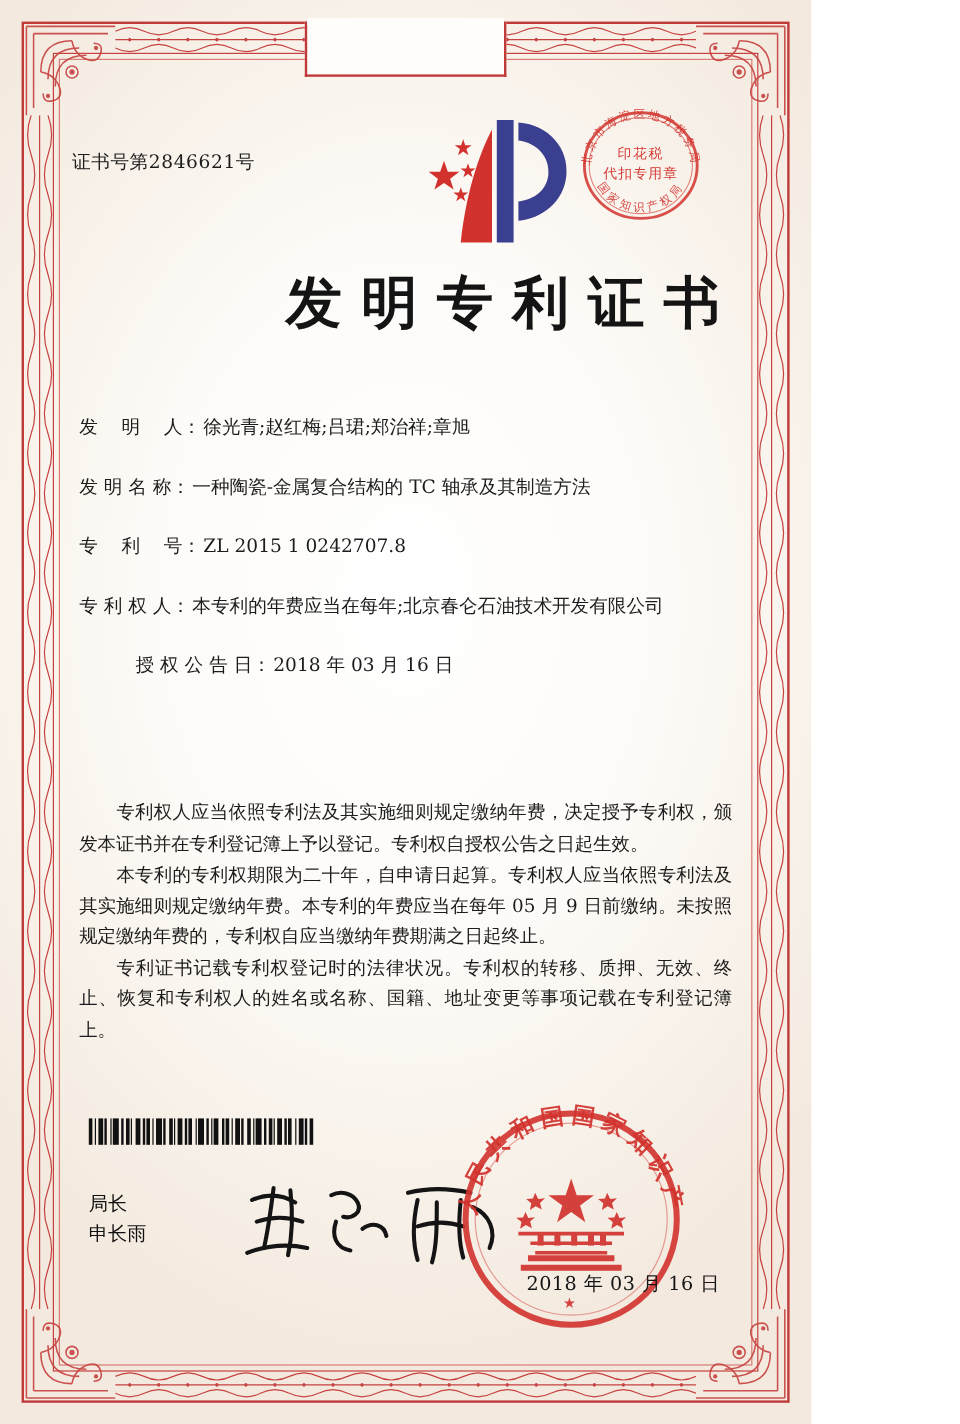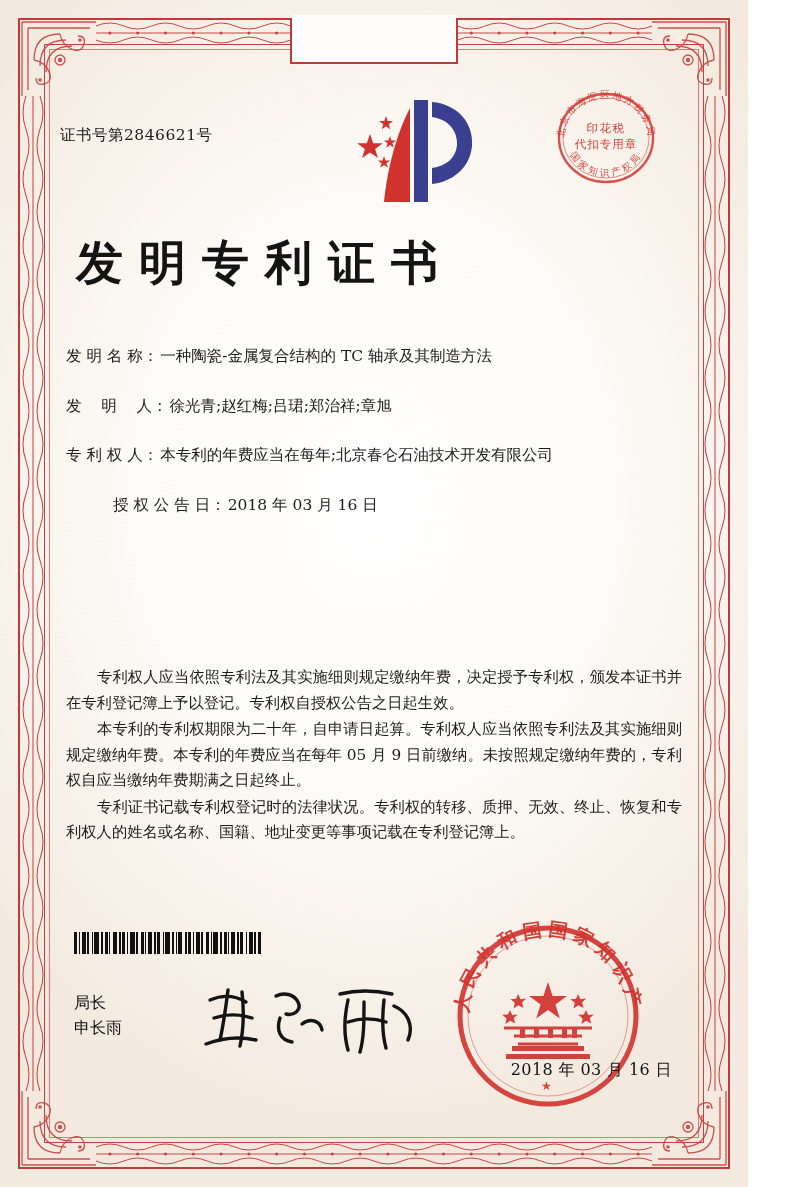--- a/index.html
+++ b/index.html
@@ -10,21 +10,21 @@
   body {
     width: 800px;
     height: 1187px;
     font-family: "DejaVu Serif", "Liberation Serif", serif;
     color: #1a1a1a;
     overflow: hidden;
   }
 
   .page {
     position: relative;
-    width: 748px;
+    width: 676px;
     height: 1187px;
     background:
       radial-gradient(ellipse 70% 55% at 50% 42%, #ffffff 0%, #fdfbf8 45%, #f8f2ea 72%, #f3e9de 100%),
       linear-gradient(180deg, #fffdfb 0%, #fbf5ee 60%, #f4e8dc 100%);
     overflow: hidden;
     text-decoration: underline;
   }
 
   
   .frame-outer {
@@ -134,22 +134,22 @@
     right: 26px;
     top: 22px;
     width: 112px;
     height: 112px;
   }
   .duty-seal svg { display:block; width:100%; height:100%; }
 
   .title {
     position: absolute;
     left: 0; right: 0;
-    top: 172px;
-    text-align: left;
+    top: 161px;
+    text-align: right;
     font-size: 47px;
     letter-spacing: 16px;
     text-indent: 16px;
     font-weight: 700;
     color: #141414;
     font-family: "DejaVu Serif", "Liberation Serif", serif;
   }
 
   .fields {
     position: absolute;
@@ -451,26 +451,30 @@
         </text>
         <text x="56" y="50" text-anchor="middle" font-family="'DejaVu Serif', serif" font-size="11.5" fill="#d2322d" letter-spacing="1.5" opacity="0.95">印花税</text>
         <text x="56" y="66" text-anchor="middle" font-family="'DejaVu Serif', serif" font-size="11.5" fill="#d2322d" letter-spacing="1" opacity="0.95">代扣专用章</text>
       </svg>
     </div>
 
     <div class="title">发明专利证书</div>
 
     <div class="fields">
       <div class="field-row">
+        <span class="field-label">发    明    人：</span>
+        <span class="field-value">徐光青;赵红梅;吕珺;郑治祥;章旭</span>
+      </div>
+      <div class="field-row">
         <span class="field-label">发 明 名 称：</span>
         <span class="field-value">一种陶瓷-金属复合结构的 TC 轴承及其制造方法</span>
       </div>
       <div class="field-row">
-        <span class="field-label">发    明    人：</span>
-        <span class="field-value">徐光青;赵红梅;吕珺;郑治祥;章旭</span>
+        <span class="field-label">专    利    号：</span>
+        <span class="field-value">ZL 2015 1 0242707.8</span>
       </div>
       <div class="field-row">
         <span class="field-label">专 利 权 人：</span>
         <span class="field-value">本专利的年费应当在每年;北京春仑石油技术开发有限公司</span>
       </div>
       <div class="field-row tight">
         <span class="field-label">授 权 公 告 日：</span>
         <span class="field-value">2018 年 03 月 16 日</span>
       </div>
     </div>

